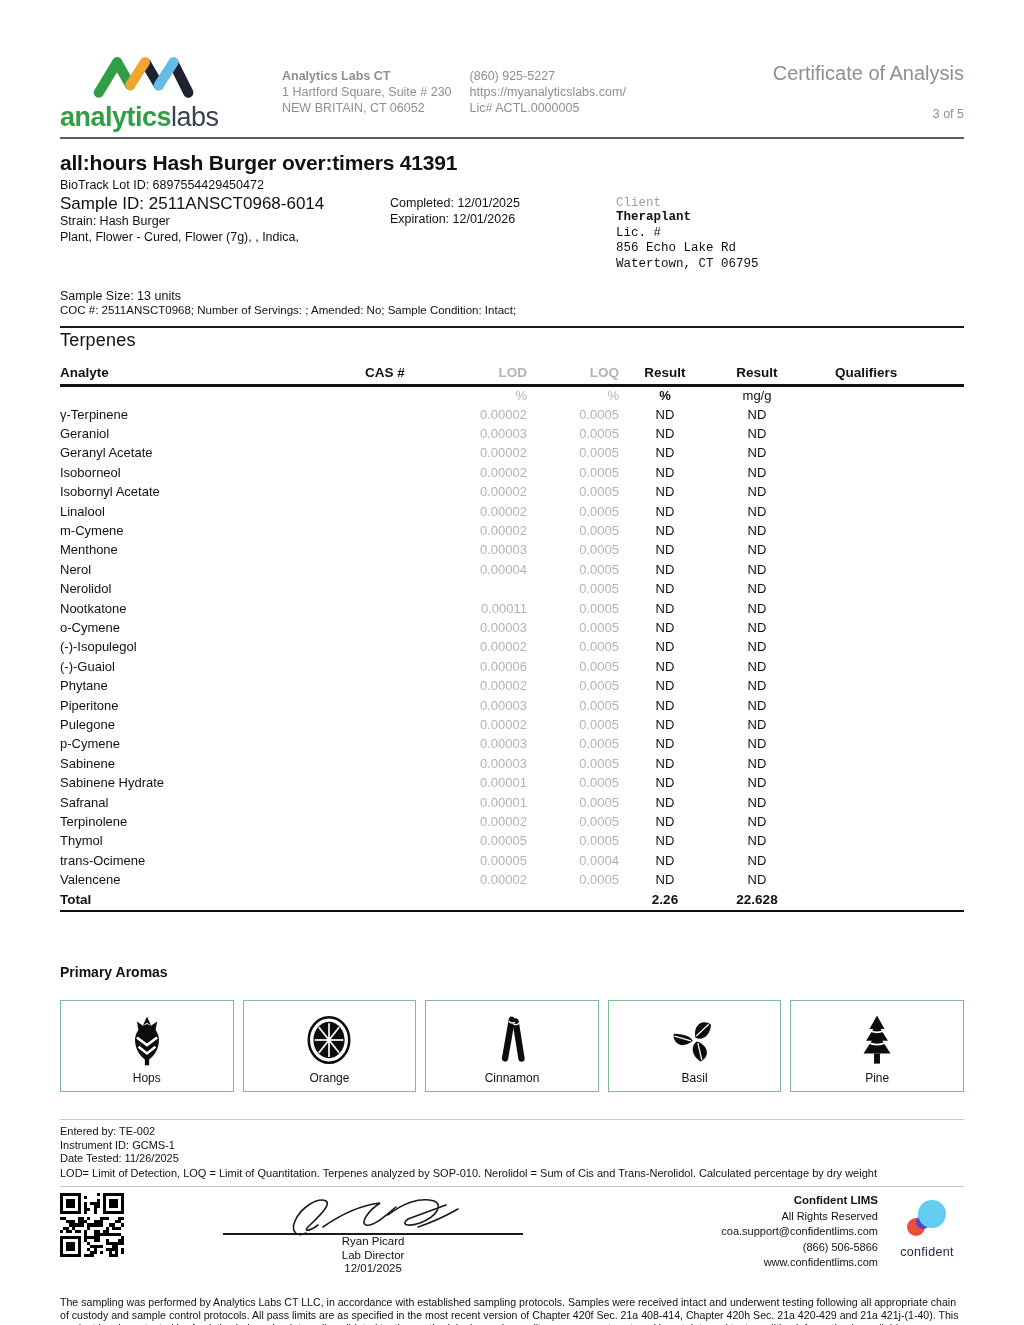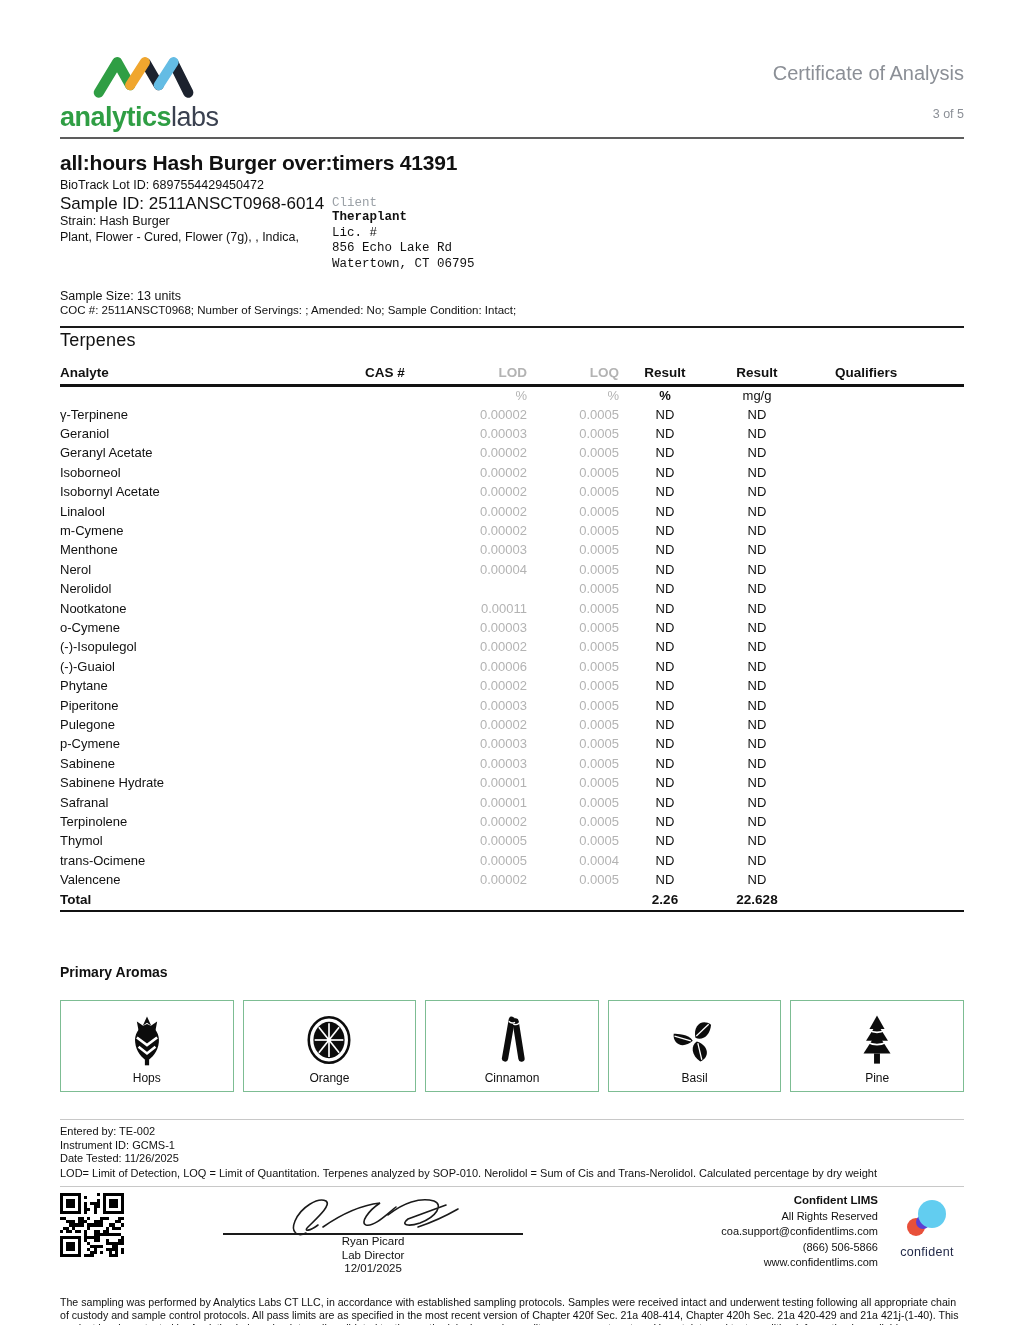--- a/index.html
+++ b/index.html
@@ -98,34 +98,50 @@
     <div class="logo-block">
       <svg class="logo-zig" width="112" height="48" viewBox="0 0 112 52">
         <path d="M58 12 L72 36" stroke="#1c222e" stroke-width="11" stroke-linecap="round" fill="none"></path>
         <path d="M88 12 L104 44" stroke="#1c222e" stroke-width="11" stroke-linecap="round" fill="none"></path>
         <path d="M7 44 L27 11 L41 36" stroke="#2f9e44" stroke-width="11" stroke-linecap="round" stroke-linejoin="round" fill="none"></path>
         <path d="M41 36 L57 11" stroke="#f0a62e" stroke-width="11" stroke-linecap="round" fill="none"></path>
         <path d="M72 36 L88 11" stroke="#64bce4" stroke-width="11" stroke-linecap="round" fill="none"></path>
       </svg>
       <div class="wordmark"><span class="w1">analytics</span><span class="w2">labs</span></div>
     </div>
+    <div class="lab-info">
+      <div>
+        <div class="bold">Analytics Labs CT</div>
+        <div>1 Hartford Square, Suite # 230</div>
+        <div>NEW BRITAIN, CT 06052</div>
+      </div>
+      <div>
+        <div>(860) 925-5227</div>
+        <div>https://myanalyticslabs.com/</div>
+        <div>Lic# ACTL.0000005</div>
+      </div>
+    </div>
     <div class="doc-meta">
       <div class="doc-title">Certificate of Analysis</div>
       <div class="page-num">3 of 5</div>
     </div>
   </div>
   <div class="hdr-rule"></div>
 
   <div class="prod-title">all:hours Hash Burger over:timers 41391</div>
   <div class="biotrack">BioTrack Lot ID: 6897554429450472</div>
   <div class="info-row">
     <div class="info-left">
       <div class="sample-id">Sample ID: 2511ANSCT0968-6014</div>
       <div class="small">Strain: Hash Burger</div>
       <div class="small">Plant, Flower - Cured, Flower (7g), , Indica,</div>
+    </div>
+    <div class="info-mid">
+      <div class="small">Completed: 12/01/2025</div>
+      <div class="small">Expiration: 12/01/2026</div>
     </div>
     <div class="info-client">
       <div class="client-label">Client</div>
       <div class="small client-name">Theraplant</div>
       <div class="small">Lic. #</div>
       <div class="small">856 Echo Lake Rd</div>
       <div class="small">Watertown, CT 06795</div>
     </div>
   </div>
   <div class="sample-size">Sample Size: 13 units</div>

